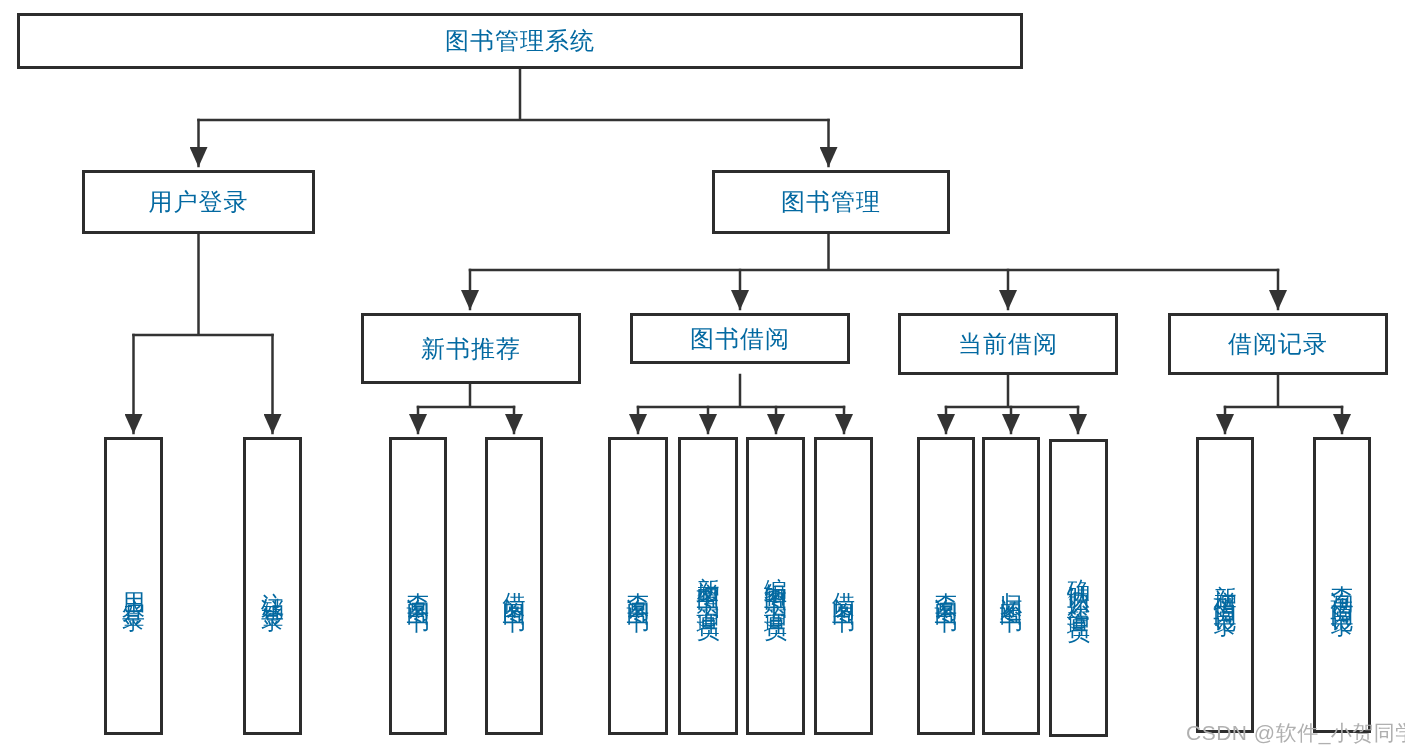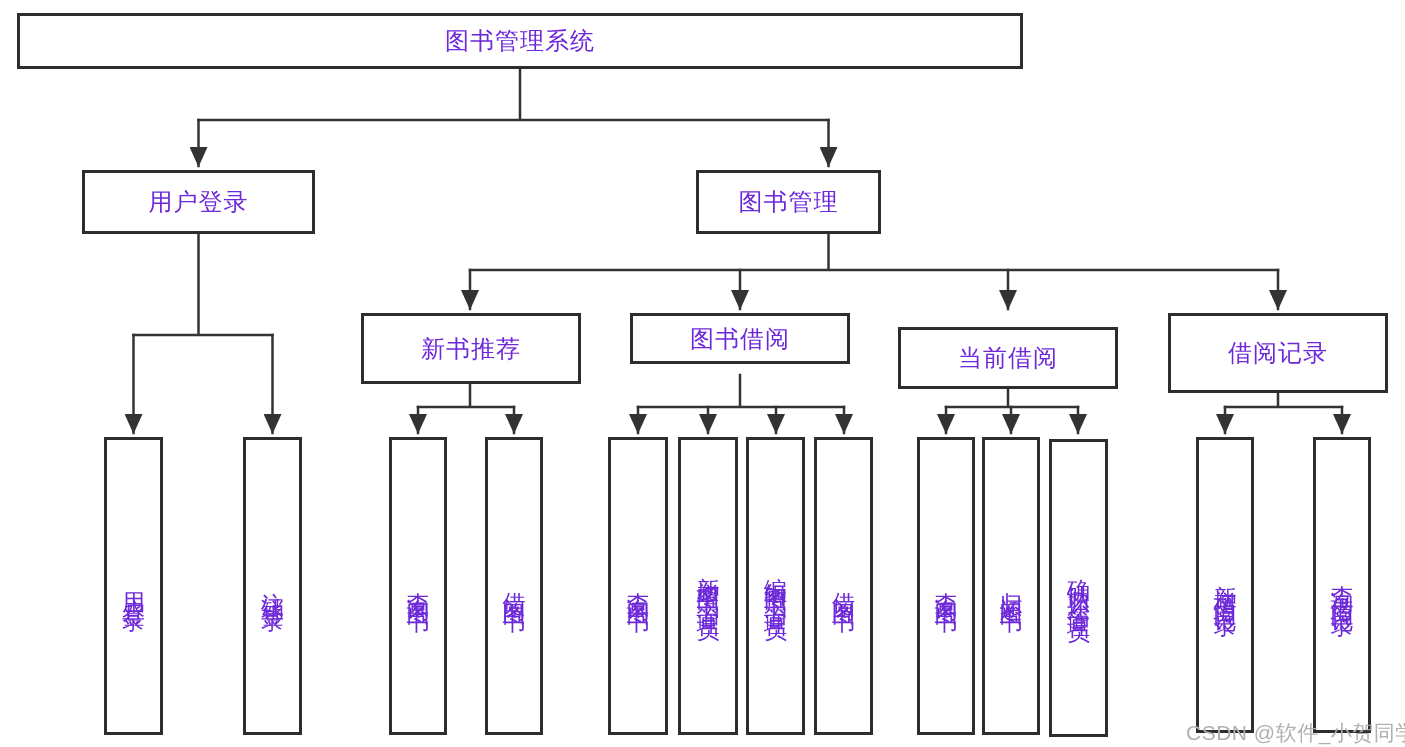--- a/index.html
+++ b/index.html
@@ -14,21 +14,21 @@
   #connector-layer {
     position: absolute;
     left: 0; top: 0;
     width: 1405px; height: 747px;
   }
   .box {
     position: absolute;
     box-sizing: border-box;
     background: #ffffff;
     border: 3px solid #2d2d2d;
-    color: #6d28d9;
+    color: #0369a1;
     display: flex;
     align-items: center;
     justify-content: center;
     text-align: left;
   }
   .hbox {
     font-size: 24px;
     letter-spacing: 1px;
     line-height: 1;
   }
@@ -94,26 +94,26 @@
 
       <path d="M1278,375 V407 M1225,407 H1342"></path>
       <line x1="1225" y1="407" x2="1225" y2="433" marker-end="url(#arrow)"></line>
       <line x1="1342" y1="407" x2="1342" y2="433" marker-end="url(#arrow)"></line>
     </g>
   </svg>
 
   <div class="box hbox" style="left:17px; top:13px; width:1006px; height:56px;">图书管理系统</div>
 
   <div class="box hbox" style="left:82px; top:170px; width:233px; height:64px;">用户登录</div>
-  <div class="box hbox" style="left:696px; top:170px; width:185px; height:64px;">图书管理</div>
+  <div class="box hbox" style="left:712px; top:170px; width:238px; height:64px;">图书管理</div>
 
   <div class="box hbox" style="left:361px; top:313px; width:220px; height:71px;">新书推荐</div>
   <div class="box hbox" style="left:630px; top:313px; width:220px; height:51px;">图书借阅</div>
-  <div class="box hbox" style="left:898px; top:327px; width:220px; height:62px;">当前借阅</div>
-  <div class="box hbox" style="left:1168px; top:313px; width:220px; height:80px;">借阅记录</div>
+  <div class="box hbox" style="left:898px; top:313px; width:220px; height:62px;">当前借阅</div>
+  <div class="box hbox" style="left:1168px; top:313px; width:220px; height:62px;">借阅记录</div>
 
   <div class="box vbox" style="left:104px; top:437px; width:59px; height:298px;">用户登录</div>
   <div class="box vbox" style="left:243px; top:437px; width:59px; height:298px;">注销登录</div>
 
   <div class="box vbox" style="left:389px; top:437px; width:58px; height:298px;">查询图书</div>
   <div class="box vbox" style="left:485px; top:437px; width:58px; height:298px;">借阅图书</div>
 
   <div class="box vbox" style="left:608px; top:437px; width:60px; height:298px;">查询图书</div>
   <div class="box vbox" style="left:678px; top:437px; width:60px; height:298px;">新增图书（管理员）</div>
   <div class="box vbox" style="left:746px; top:437px; width:59px; height:298px;">编辑图书（管理员）</div>

